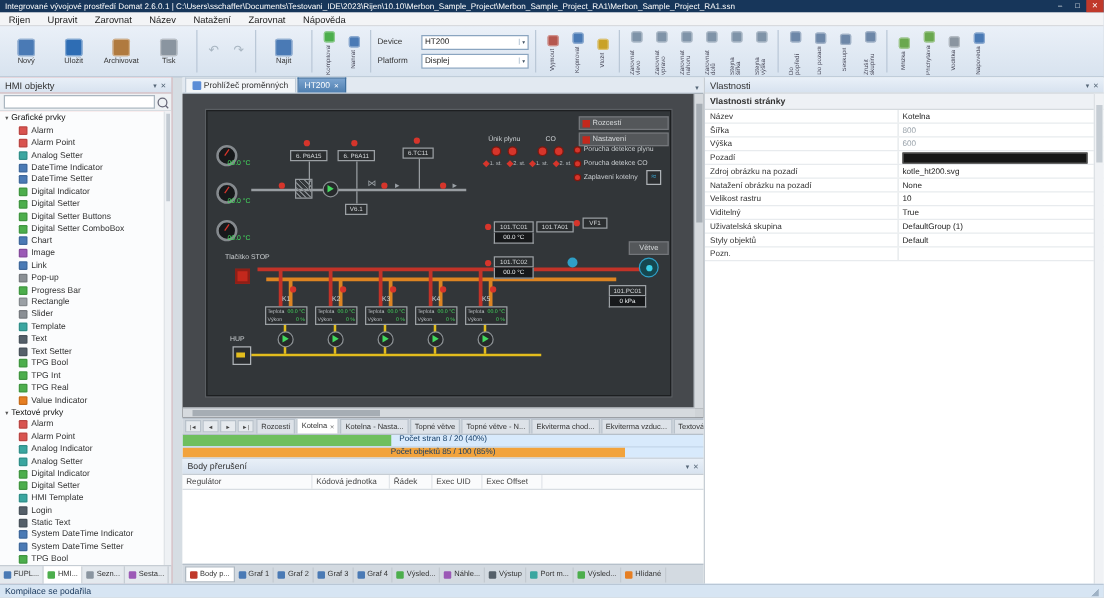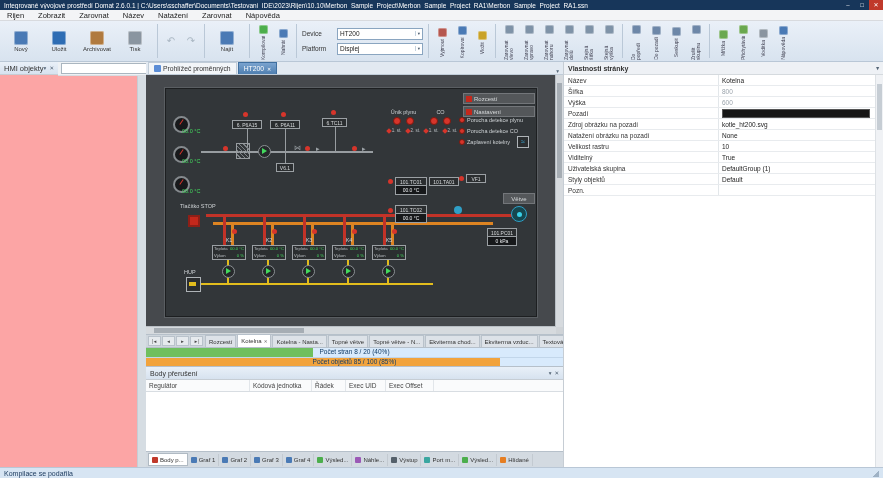--- a/index.html
+++ b/index.html
@@ -33,21 +33,21 @@
   .devlabel{width:32px;font-size:6.5px;color:#333}
   .combo{width:86px;height:12px;background:#fff;border:1px solid #8aa5c0;display:flex;align-items:center;
          padding:0 2px;box-sizing:border-box;font-size:6.5px;color:#222}
   .cchev{margin-left:auto;font-size:4.5px;color:#456;border-left:1px solid #c5d2de;padding-left:2px}
   
   .panelheader{height:13px;flex:none;background:linear-gradient(#e9f0f8,#d7e2ef);border-bottom:1px solid #c6cdd4;
                font-size:7.5px;color:#333;display:flex;align-items:center;padding:0 4px;box-sizing:border-box}
   .hicons{margin-left:auto;display:flex;gap:3px;font-size:5.5px;color:#567}
   
   .leftpanel{position:absolute;left:0;top:62px;width:138px;bottom:11px;background:#fca5a5;
-             border-right:1px solid #c6cdd4;display:flex;flex-direction:row;box-sizing:border-box}
+             border-right:1px solid #c6cdd4;display:flex;flex-direction:column;box-sizing:border-box}
   .searchrow{height:13px;flex:none;display:flex;align-items:center;gap:2px;padding:0 3px;
              border-bottom:1px solid #d8dde2;background:#eef1f4}
   .searchinput{flex:1;height:9px;border:1px solid #aab6c0;background:#fff;font-size:6.5px;padding:0 2px}
   .mag{width:6px;height:6px;border:1px solid #667;border-radius:50%;position:relative;flex:none}
   .mag::after{content:"";position:absolute;width:3px;height:1px;background:#667;transform:rotate(45deg);right:-2px;bottom:-1px}
   .tree{flex:1;background:#fbfcfd;overflow:hidden;position:relative;padding-top:1px}
   .troot{display:flex;align-items:center;height:9.8px;font-size:6.8px;color:#111;padding-left:2px;white-space:nowrap}
   .texp{width:7px;font-size:5px;color:#555;text-align:center;flex:none}
   .titem{display:flex;align-items:center;height:9.8px;font-size:6.8px;color:#333;padding-left:15px;white-space:nowrap}
   .ticon{width:7px;height:7px;border-radius:1px;margin-right:3px;flex:none;box-shadow:inset 0 0 0 1px rgba(0,0,0,.15)}
@@ -180,21 +180,21 @@
   <span class="wctrls">
     <span class="wbtn">–</span>
     <span class="wbtn">□</span>
     <span class="wbtn close">✕</span>
   </span>
 </div>
 
 <div class="menubar">
   <span class="menuitem">Rijen</span>
 
-  <span class="menuitem">Zobrazit</span>
+  <span class="menuitem">Upravit</span>
 
   <span class="menuitem">Zarovnat</span>
 
   <span class="menuitem">Název</span>
 
   <span class="menuitem">Natažení</span>
 
   <span class="menuitem">Zarovnat</span>
 
   <span class="menuitem">Nápověda</span>
@@ -1015,20 +1015,27 @@
   </div>
 
   <div class="btab">
     <span class="bticon" style="background: rgb(230, 126, 34);"></span>
     <span>Hlídané</span>
   </div>
 </div>
 </div>
 
 <div class="rightpanel" style="position:absolute">
+  <div class="panelheader">
+    <span>Vlastnosti</span>
+    <span class="hicons">
+      <span>▾</span>
+      <span>✕</span>
+    </span>
+  </div>
   <div class="pcat">
     <span>Vlastnosti stránky</span>
     <span class="hicons">
         <span>▾</span>
       </span>
   </div>
   <div class="pgrid">
   <div class="prow">
     <div class="pname">Název</div>
     <div class="pval">

